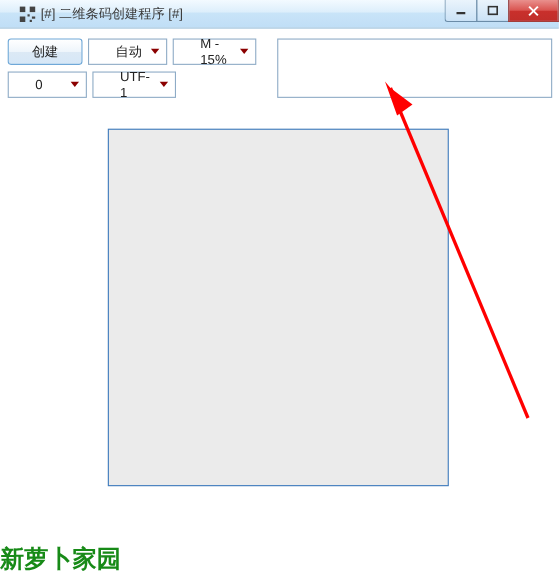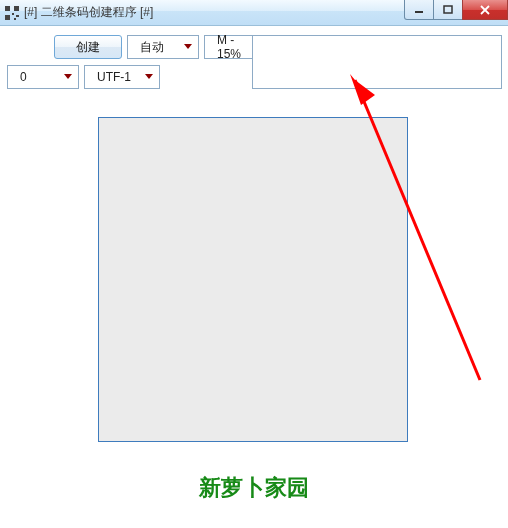--- a/index.html
+++ b/index.html
@@ -18,21 +18,21 @@
     background: #fff;
     position: relative;
   }
   
   .titlebar {
     height: 26px;
     background: linear-gradient(to bottom, #f3faff 0%, #dceefb 45%, #c9e4f8 46%, #c0def6 100%);
     border-bottom: 1px solid #9bbfd9;
     display: flex;
     align-items: center;
-    padding-left: 4px;
+    padding-left: 17px;
     position: relative;
   }
   .titlebar .app-icon {
     width: 16px; height: 16px;
     margin-right: 4px;
     display: inline-block;
   }
   .titlebar .title-text {
     color: #3a3a3a;
     font-size: 12px;
@@ -81,29 +81,28 @@
     width: 68px;
     height: 24px;
     background: linear-gradient(to bottom, #ffffff, #eef5fb 50%, #dce9f5 51%, #d6e7f7);
     border: 1px solid #6fa8d8;
     border-radius: 3px;
     font-size: 12px;
     color: #1a1a1a;
     cursor: default;
     text-align: center;
     line-height: 22px;
-    margin-left: 47px;
   }
   .combo {
     height: 24px;
     background: #fff;
     border: 1px solid #8eabc6;
     display: flex;
     align-items: center;
-    padding: 0 2px 0 12px;
+    padding: 0 2px 0 24px;
     font-size: 12px;
     color: #222;
     position: relative;
   }
   .combo .combo-label { flex: 1; text-align: left; }
   .combo .combo-arrow {
     width: 16px;
     display: flex;
     align-items: center;
     justify-content: center;
@@ -134,23 +133,23 @@
     top: 117px;
     width: 310px;
     height: 325px;
     border: 1px solid #3e7bbd;
     background: #ebebeb;
   }
 
   
   .footer {
     position: absolute;
-    bottom: 24px;
+    bottom: 4px;
     left: 0; right: 0;
-    text-align: center;
+    text-align: left;
     line-height: 1.5;
   }
   .footer-title {
     font-family: "SimSun", serif;
     font-size: 22px;
     font-weight: bold;
     color: #178a17;
   }
   .footer-link {
     font-size: 13px;

